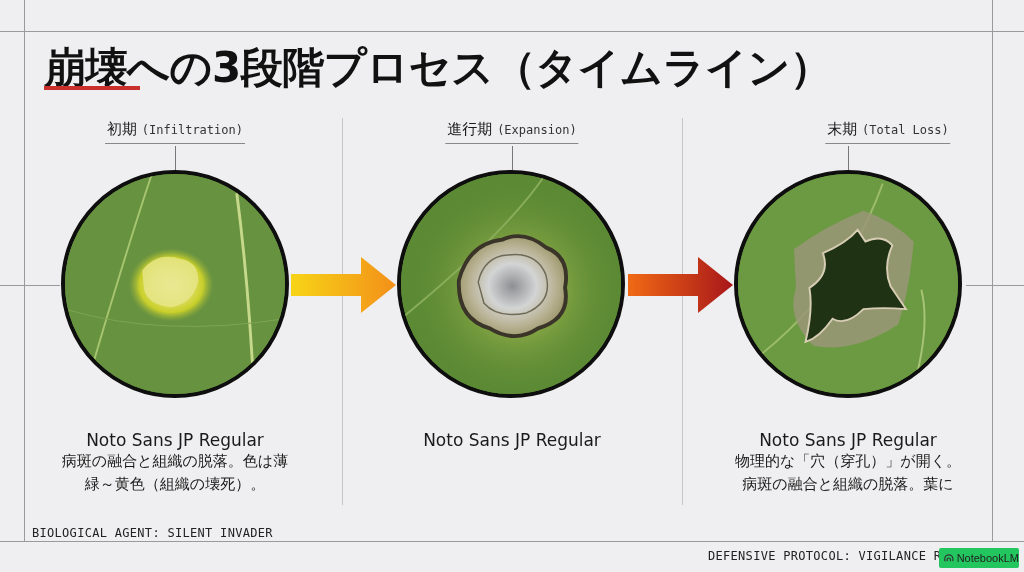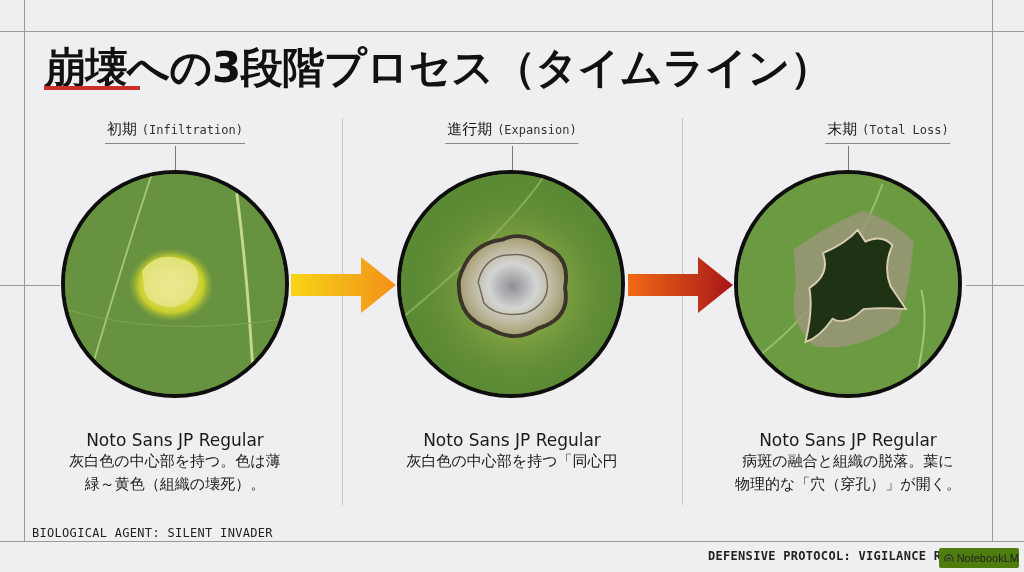--- a/index.html
+++ b/index.html
@@ -13,22 +13,22 @@
   .stage-head .jp{font-weight:normal;}
   .stage-head .en{font-family:"DejaVu Sans Mono",monospace;color:#333;font-size:12px;}
   .stem{position:absolute;width:1px;background:#777;top:146px;height:24px;}
   .circle{position:absolute;top:170px;width:228px;height:228px;border-radius:50%;border:4px solid #0e0e0e;box-sizing:border-box;overflow:hidden;background:radial-gradient(circle at 40% 40%,#7da54a,#5f8a36 70%,#4e7a2c);}
   .circle svg{width:100%;height:100%;display:block;}
   .arrow{position:absolute;top:257px;height:56px;}
   .desc{position:absolute;top:430px;width:320px;text-align:center;transform:translateX(-50%);}
   .desc .font-label{font-size:17px;color:#1a1a1a;}
   .desc .line{font-size:15px;line-height:23px;color:#1a1a1a;}
   .footer-left{position:absolute;left:32px;top:526px;font-family:"DejaVu Sans Mono",monospace;font-size:12px;color:#222;letter-spacing:0.3px;}
-  .footer-right{position:absolute;left:708px;top:549px;font-family:"DejaVu Sans Mono",monospace;font-size:12px;color:#222;letter-spacing:0.3px;white-space:nowrap;font-weight:bold;}
-  .badge{position:absolute;left:939px;top:548px;width:80px;height:20px;background:#4d7c0f;border-radius:2px;display:flex;align-items:center;gap:3px;padding-left:5px;box-sizing:border-box;font-family:"Liberation Sans",sans-serif;font-size:11px;color:#222;}
+  .footer-right{position:absolute;left:708px;top:549px;font-family:"DejaVu Sans Mono",monospace;font-size:12px;color:#222;letter-spacing:0.3px;white-space:nowrap;}
+  .badge{position:absolute;left:939px;top:548px;width:80px;height:20px;background:#22c55e;border-radius:2px;display:flex;align-items:center;gap:3px;padding-left:5px;box-sizing:border-box;font-family:"Liberation Sans",sans-serif;font-size:11px;color:#222;}
 </style>
 </head>
 <body>
 
 <div class="hline" style="left:0;top:31px;width:1024px;"></div>
 <div class="hline" style="left:0;top:541px;width:1024px;"></div>
 <div class="vline" style="left:24px;top:0;height:541px;"></div>
 <div class="vline" style="left:992px;top:0;height:541px;"></div>
 <div class="hline" style="left:0;top:285px;width:60px;"></div>
 <div class="hline" style="left:966px;top:285px;width:58px;"></div>
@@ -57,21 +57,21 @@
     <rect width="228" height="228" fill="#679240"></rect>
     <path d="M90 0 Q60 90 20 228" stroke="#a7c46f" stroke-width="2" fill="none"></path>
     <path d="M178 20 Q190 110 196 228" stroke="#c6d98b" stroke-width="3" fill="none"></path>
     <path d="M0 140 Q100 170 228 150" stroke="#7ea552" stroke-width="1" fill="none"></path>
     <ellipse cx="110" cy="115" rx="44" ry="38" fill="url(#g1)"></ellipse>
     <path d="M80 100 Q95 80 120 88 Q140 92 138 112 Q132 135 110 138 Q86 136 82 120 Z" fill="#e7e68c" opacity="0.8"></path>
   </svg>
 </div>
 <div class="desc" style="left:175px;">
   <div class="font-label">Noto Sans JP Regular</div>
-  <div class="line">灰白色の中心部を持つ。色は薄</div>
+  <div class="line">病斑の融合と組織の脱落。色は薄</div>
   <div class="line">緑～黄色（組織の壊死）。</div>
 </div>
 
 <svg class="arrow" style="left:291px;width:105px;" viewBox="0 0 105 56">
   <defs>
     <linearGradient id="a1" x1="0" x2="1" y1="0" y2="0">
       <stop offset="0%" stop-color="#f7d417"></stop>
       <stop offset="100%" stop-color="#f39019"></stop>
     </linearGradient>
   </defs>
@@ -99,21 +99,20 @@
     </defs>
     <rect width="228" height="228" fill="#5c8a34"></rect>
     <circle cx="120" cy="120" r="110" fill="url(#g2h)"></circle>
     <path d="M0 150 Q110 60 150 0" stroke="#89ad5b" stroke-width="2" fill="none"></path>
     <path d="M60 110 Q70 72 105 68 Q128 58 150 76 Q176 86 170 118 Q176 150 142 160 Q118 176 92 160 Q58 150 60 110 Z" fill="url(#g2c)" stroke="#3a3528" stroke-width="4"></path>
     <path d="M80 112 Q86 86 110 84 Q140 80 150 104 Q158 132 130 144 Q100 150 86 134 Z" fill="none" stroke="#6e6a56" stroke-width="1.5"></path>
   </svg>
 </div>
 <div class="desc" style="left:512px;">
   <div class="font-label">Noto Sans JP Regular</div>
-  <div class="line">灰白色の中心部を持つ「同心円</div>
 </div>
 
 <svg class="arrow" style="left:628px;width:105px;" viewBox="0 0 105 56">
   <defs>
     <linearGradient id="a2" x1="0" x2="1" y1="0" y2="0">
       <stop offset="0%" stop-color="#f06a14"></stop>
       <stop offset="100%" stop-color="#a8161a"></stop>
     </linearGradient>
   </defs>
   <path d="M0 17 H70 V0 L105 28 L70 56 V39 H0 Z" fill="url(#a2)"></path>
@@ -128,22 +127,22 @@
   <svg viewBox="0 0 228 228">
     <rect width="228" height="228" fill="#6c9a42"></rect>
     <path d="M20 190 Q110 120 150 10" stroke="#9cbc6c" stroke-width="2" fill="none"></path>
     <path d="M190 120 Q200 160 180 228" stroke="#a8c477" stroke-width="2" fill="none"></path>
     <path d="M58 78 Q90 54 130 38 Q160 48 182 70 Q178 120 166 156 Q120 186 78 178 Q50 150 60 118 Z" fill="#9a9677" opacity="0.85"></path>
     <path d="M88 82 Q112 72 124 58 L132 70 Q150 62 160 74 Q150 96 158 116 L174 140 Q150 138 130 140 Q112 158 98 150 Q84 170 70 174 Q78 140 74 118 Q96 104 88 82 Z" fill="#1f3214" stroke="#d6cdb4" stroke-width="2"></path>
   </svg>
 </div>
 <div class="desc" style="left:848px;">
   <div class="font-label">Noto Sans JP Regular</div>
+  <div class="line">物理的な「穴（穿孔）」が開く。</div>
   <div class="line">病斑の融合と組織の脱落。葉に</div>
-  <div class="line">物理的な「穴（穿孔）」が開く。</div>
 </div>
 
 <div class="footer-left">BIOLOGICAL AGENT: SILENT INVADER</div>
 <div class="footer-right">DEFENSIVE PROTOCOL: VIGILANCE R</div>
 <div class="badge">
   <svg width="12" height="10" viewBox="0 0 12 10">
     <path d="M1 9 V6 A5 5 0 0 1 11 6 V9" fill="none" stroke="#333" stroke-width="1.5"></path>
     <path d="M4 9 V7 A2 2 0 0 1 8 7 V9" fill="none" stroke="#333" stroke-width="1.5"></path>
   </svg>
   <span>NotebookLM</span>

